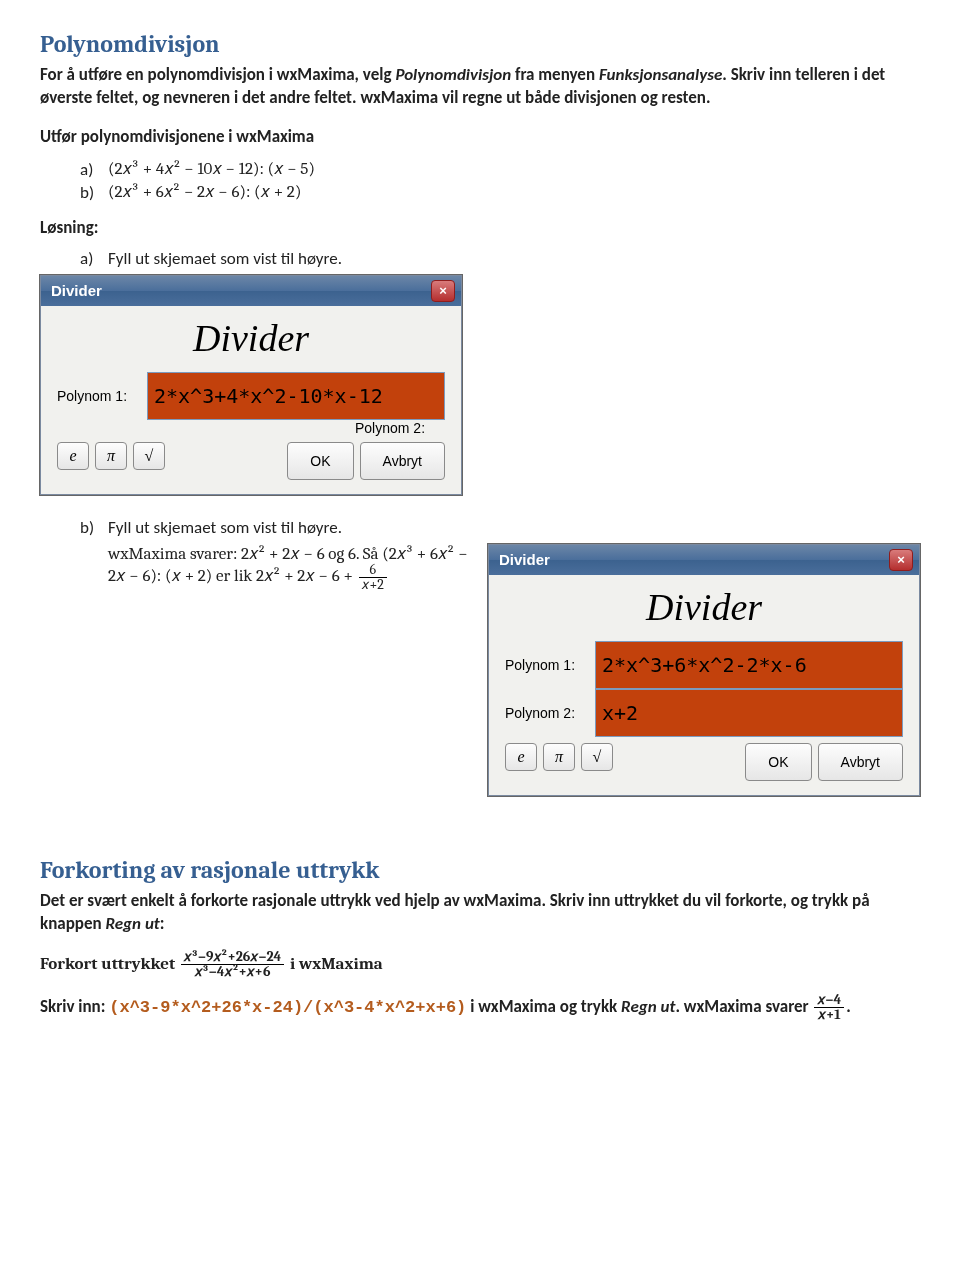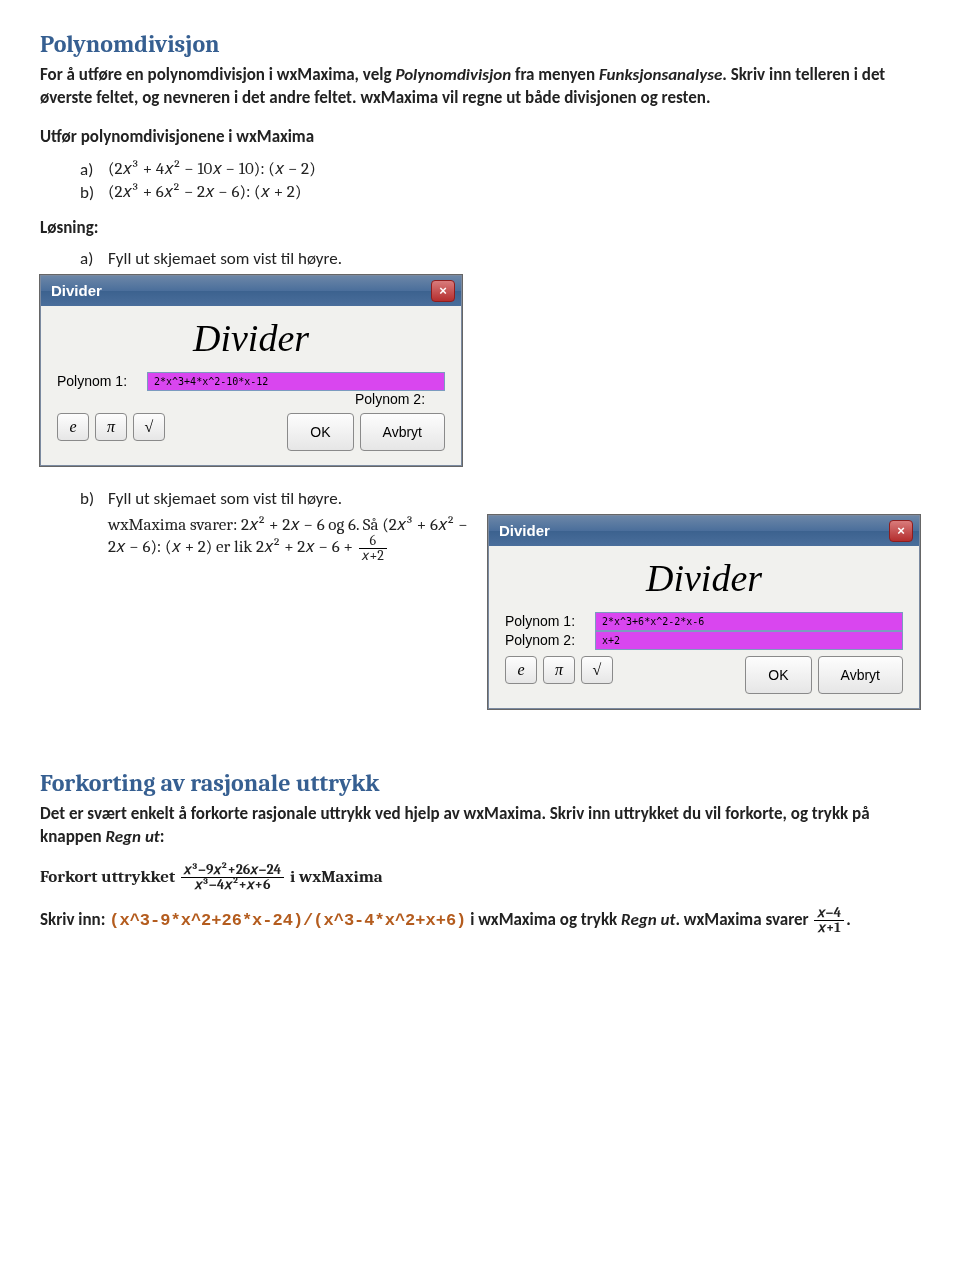--- a/index.html
+++ b/index.html
@@ -71,24 +71,24 @@
     font-family: Georgia, "Times New Roman", serif;
     font-style: italic;
     font-size: 38px;
     margin-bottom: 12px;
   }
   .fieldrow { display:flex; align-items:center; margin-bottom:0;justify-content:flex-end; }
   .fieldrow label { width:90px; font-size:14px; }
   .fieldrow input {
     flex:1;
     font-family: monospace;
-    font-size: 10px;
-    padding: 3px 6px;
+    font-size: 20px;
+    padding: 11px 6px;
     border:1px solid #7c9bbf;
-    background:#d946ef;
+    background:#c2410c;
   }
   .btnrow { display:flex; gap:6px; margin-top:6px; justify-content:flex-start; }
   .btnrow .spacer2 { flex:1; }
   .sqbtn, .wbtn {
     border: 1px solid #8a8a8a;
     background: linear-gradient(to bottom, #fdfdfd, #e6e6e6);
     border-radius: 4px;
     display:flex; align-items:center; justify-content:center;
     font-family: "Segoe UI", Tahoma, sans-serif;
   }
@@ -118,21 +118,21 @@
 
 <p>
   <span>For å utføre en polynomdivisjon i wxMaxima, velg </span><span class="italic">Polynomdivisjon</span><span> fra menyen </span><span class="italic">Funksjonsanalyse</span><span>. Skriv inn telleren i det øverste feltet, og nevneren i det andre feltet. wxMaxima vil regne ut både divisjonen og resten.</span>
 </p>
 
 <p style="margin-top:16px;">Utfør polynomdivisjonene i wxMaxima</p>
 
 <div class="indent-list" style="margin-top:10px;margin-bottom:14px;">
   <div class="item-row">
     <div class="marker">a)</div>
-    <div class="math">(2𝑥³ + 4𝑥² − 10𝑥 − 10): (𝑥 − 2)</div>
+    <div class="math">(2𝑥³ + 4𝑥² − 10𝑥 − 12): (𝑥 − 5)</div>
   </div>
   <div class="item-row">
     <div class="marker">b)</div>
     <div class="math">(2𝑥³ + 6𝑥² − 2𝑥 − 6): (𝑥 + 2)</div>
   </div>
 </div>
 
 <p>Løsning:</p>
 
 <div class="indent-list">

